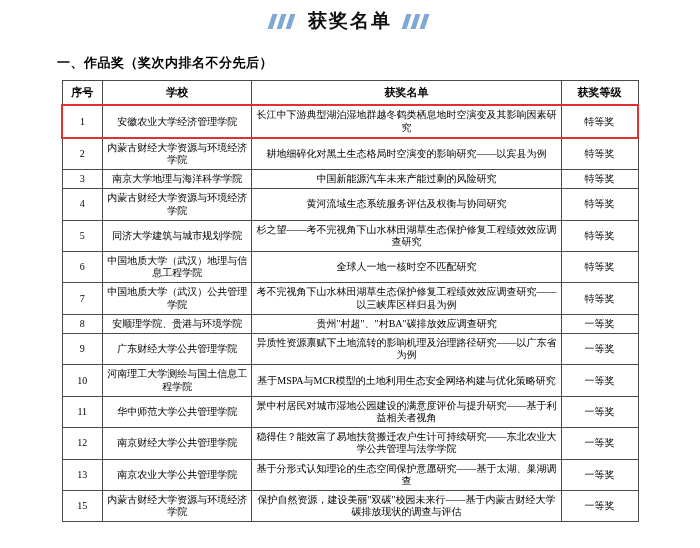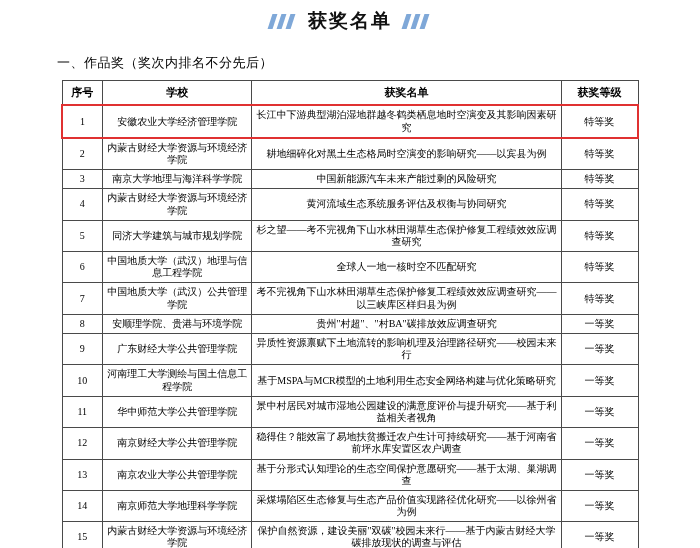--- a/index.html
+++ b/index.html
@@ -53,21 +53,21 @@
     display: block;
   }
   .deco i:nth-child(1) { left: 2px; }
   .deco i:nth-child(2) { left: 11px; }
   .deco i:nth-child(3) { left: 20px; }
 
   
   .section-heading {
     margin: 20px 0 8px 57px;
     font-size: 13px;
-    font-weight: normal;
+    font-weight: bold;
     letter-spacing: 0.5px;
   }
 
   
   .table-wrap {
     margin: 0 auto;
     width: 578px;
   }
   table.award {
     border-collapse: collapse;
@@ -186,54 +186,48 @@
           </tr>
           <tr>
             <td class="no">8</td>
             <td class="sch">安顺理学院、贵港与环境学院</td>
             <td class="work">贵州"村超"、"村BA"碳排放效应调查研究</td>
             <td class="lvl">一等奖</td>
           </tr>
           <tr>
             <td class="no">9</td>
             <td class="sch">广东财经大学公共管理学院</td>
-            <td class="work">异质性资源禀赋下土地流转的影响机理及治理路径研究——校园未来行</td>
+            <td class="work">异质性资源禀赋下土地流转的影响机理及治理路径研究——以广东省为例</td>
             <td class="lvl">一等奖</td>
           </tr>
           <tr>
             <td class="no">10</td>
             <td class="sch">河南理工大学测绘与国土信息工程学院</td>
             <td class="work">基于MSPA与MCR模型的土地利用生态安全网络构建与优化策略研究</td>
             <td class="lvl">一等奖</td>
           </tr>
           <tr>
             <td class="no">11</td>
             <td class="sch">华中师范大学公共管理学院</td>
             <td class="work">景中村居民对城市湿地公园建设的满意度评价与提升研究——基于利益相关者视角</td>
             <td class="lvl">一等奖</td>
           </tr>
           <tr>
             <td class="no">12</td>
             <td class="sch">南京财经大学公共管理学院</td>
-            <td class="work">稳得住？能效富了易地扶贫搬迁农户生计可持续研究——基于河南省前坪水库安置区农户调查</td>
+            <td class="work">稳得住？能效富了易地扶贫搬迁农户生计可持续研究——东北农业大学公共管理与法学学院</td>
             <td class="lvl">一等奖</td>
           </tr>
           <tr>
             <td class="no">13</td>
             <td class="sch">南京农业大学公共管理学院</td>
             <td class="work">基于分形式认知理论的生态空间保护意愿研究——基于太湖、巢湖调查</td>
             <td class="lvl">一等奖</td>
           </tr>
           <tr>
-            <td class="no">14</td>
-            <td class="sch">南京师范大学地理科学学院</td>
-            <td class="work">采煤塌陷区生态修复与生态产品价值实现路径优化研究——以徐州省为例</td>
-            <td class="lvl">一等奖</td>
-          </tr>
-          <tr>
             <td class="no">15</td>
             <td class="sch">内蒙古财经大学资源与环境经济学院</td>
             <td class="work">保护自然资源，建设美丽"双碳"校园未来行——基于内蒙古财经大学碳排放现状的调查与评估</td>
             <td class="lvl">一等奖</td>
           </tr>
         </tbody>
     </table>
   </div>
 
 </div>

